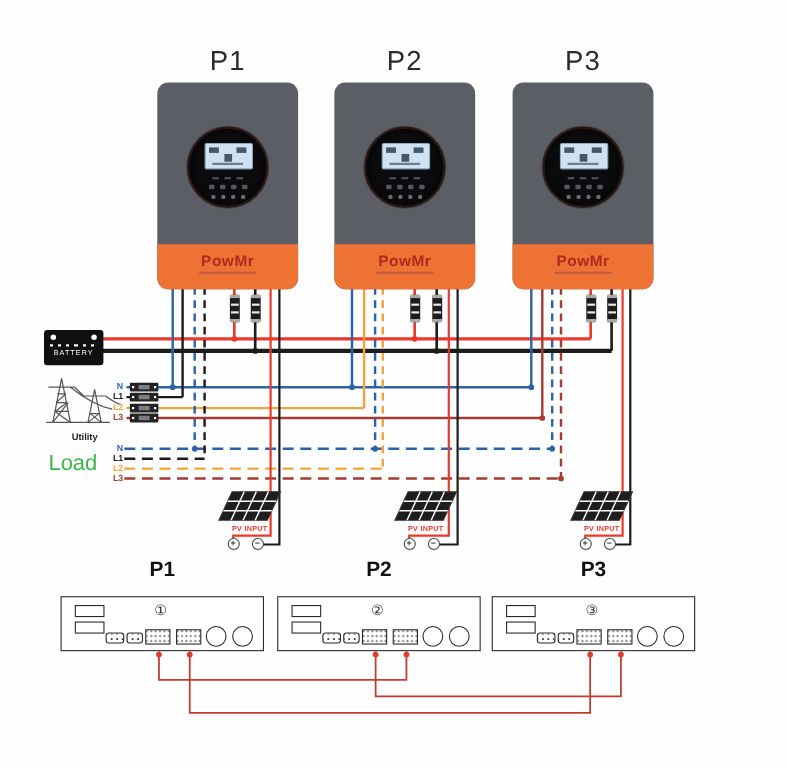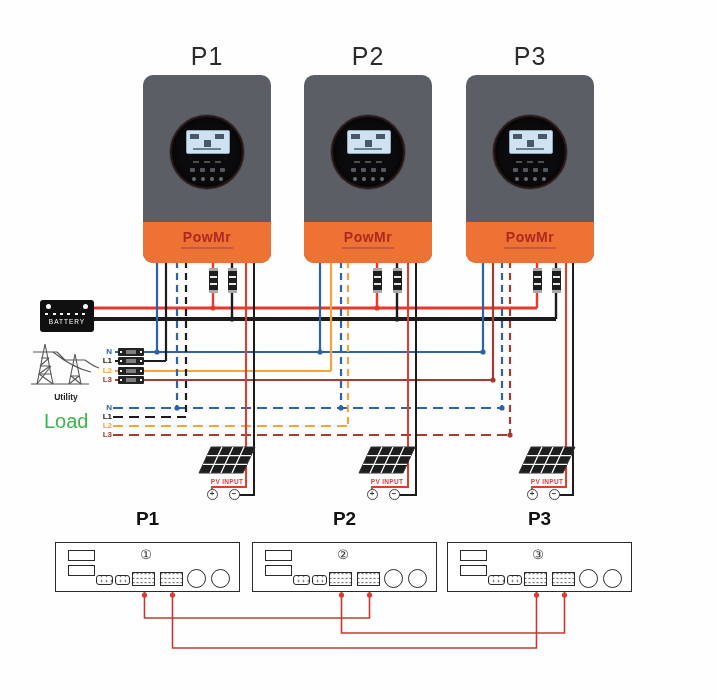--- a/index.html
+++ b/index.html
@@ -49,21 +49,21 @@
   .battery{position:absolute;left:40px;top:300px;width:54px;height:32px;background:#101010;
     border-radius:3px;z-index:4;}
   .bat-term{position:absolute;top:4px;width:5px;height:5px;border-radius:50%;background:#fff;}
   .bt-l{left:6px;} .bt-r{right:6px;}
   .bat-dashes{position:absolute;left:5px;top:13px;width:44px;height:2px;
     background:repeating-linear-gradient(90deg,#fff 0 3px,transparent 3px 7.5px);}
   .bat-label{position:absolute;left:0;top:18px;width:100%;text-align:center;color:#fff;
     font-size:6.5px;letter-spacing:1px;}
 
   
-  .utility-block{position:absolute;left:29px;top:338px;width:74px;height:64px;z-index:3;}
+  .utility-block{position:absolute;left:40px;top:338px;width:74px;height:64px;z-index:3;}
   .utility-label{position:absolute;left:0;bottom:0;width:100%;text-align:center;
     font-size:8.5px;font-weight:bold;color:#222;}
   .load-word{position:absolute;left:44px;top:410px;font-size:20px;font-weight:500;z-index:3;}
   .phase-label{position:absolute;left:96px;width:16px;text-align:right;font-size:8px;
     font-weight:bold;z-index:3;line-height:8px;}
 
   
   .pv-block{position:absolute;top:446px;width:80px;height:60px;z-index:3;}
   .pv-label{position:absolute;left:0;top:32px;width:58px;text-align:center;font-size:6.5px;
     font-weight:bold;color:#e8392b;letter-spacing:.3px;}

